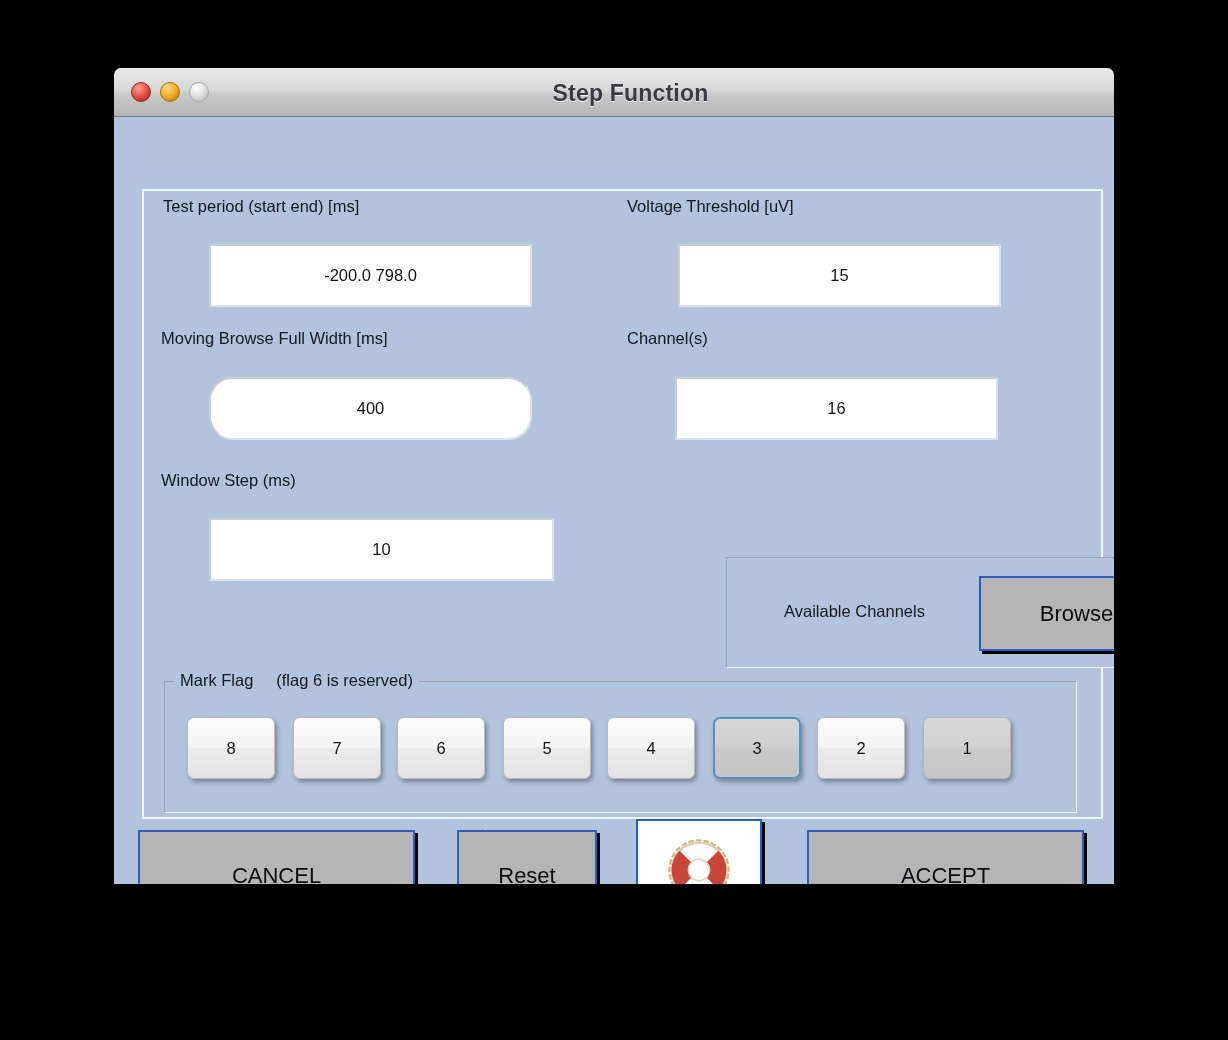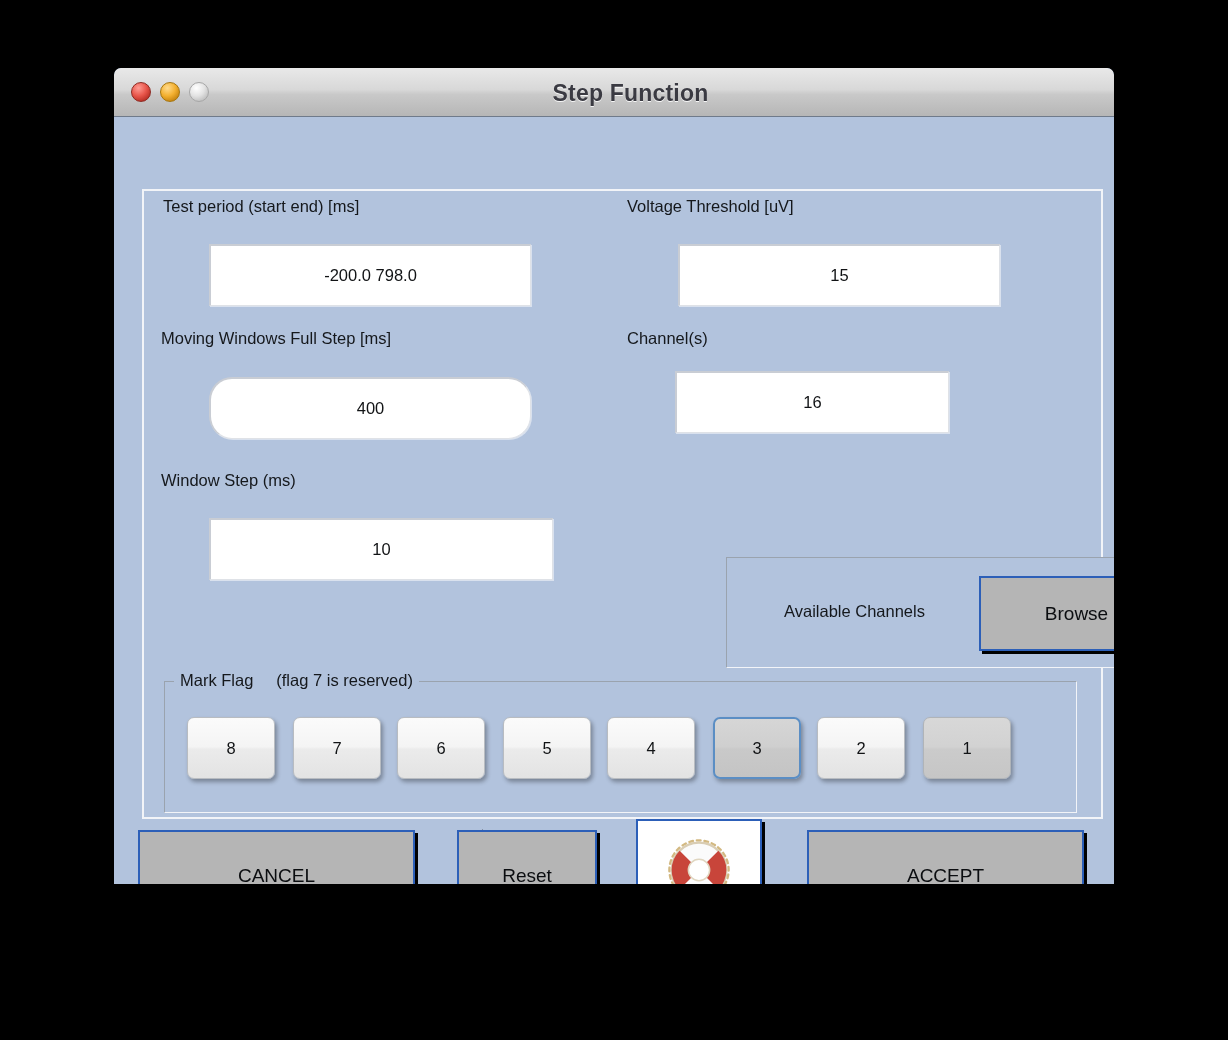--- a/index.html
+++ b/index.html
@@ -137,21 +137,21 @@
   
   .push-btn {
     position: absolute;
     box-sizing: border-box;
     background: #b5b5b5;
     border: 2px solid #2c5fb8;
     box-shadow: 3px 3px 0 #000000;
     display: flex;
     align-items: center;
     justify-content: center;
-    font-size: 19px;
+    font-size: 22px;
     color: #0b0d10;
     cursor: default;
   }
 
   
   #markflag-group {
     position: absolute;
     left: 20px;
     top: 490px;
     width: 913px;
@@ -257,36 +257,36 @@
   <div id="win-body">
 
     <div id="main-panel">
 
       <div class="field-label" style="left:19px; top:6px;text-align:center;">Test period (start end) [ms]</div>
       <div class="text-input" style="left:65px; top:53px; width:322px; height:62px;">-200.0  798.0</div>
 
       <div class="field-label" style="left:483px; top:6px;">Voltage Threshold [uV]</div>
       <div class="text-input" style="left:534px; top:53px; width:322px; height:62px;">15</div>
 
-      <div class="field-label" style="left:17px; top:138px;">Moving Windows Full Step [ms]</div>
+      <div class="field-label" style="left:17px; top:138px;">Moving Browse Full Width [ms]</div>
       <div class="text-input" style="left:65px; top:186px; width:322px; height:62px;border-radius:23px;">400</div>
 
       <div class="field-label" style="left:483px; top:138px;">Channel(s)</div>
-      <div class="text-input" style="left:531px; top:180px; width:274px; height:62px;">16</div>
+      <div class="text-input" style="left:531px; top:186px; width:322px; height:62px;">16</div>
 
       <div class="field-label" style="left:17px; top:280px;">Window Step (ms)</div>
       <div class="text-input" style="left:65px; top:327px; width:344px; height:62px;">10</div>
 
       <div id="channels-panel">
         <div id="channels-label">Available Channels</div>
         <div class="push-btn" style="left:252px; top:18px; width:195px; height:75px;">Browse</div>
       </div>
 
       <div id="markflag-group">
-        <div id="markflag-legend">Mark Flag     (flag 7 is reserved)</div>
+        <div id="markflag-legend">Mark Flag     (flag 6 is reserved)</div>
         <div class="flag-btn" style="left:22px;">8</div>
         <div class="flag-btn" style="left:128px;">7</div>
         <div class="flag-btn" style="left:232px;">6</div>
         <div class="flag-btn" style="left:338px;">5</div>
         <div class="flag-btn" style="left:442px;">4</div>
         <div class="flag-btn selected" style="left:548px;">3</div>
         <div class="flag-btn" style="left:652px;">2</div>
         <div class="flag-btn reserved" style="left:758px;">1</div>
       </div>
 

